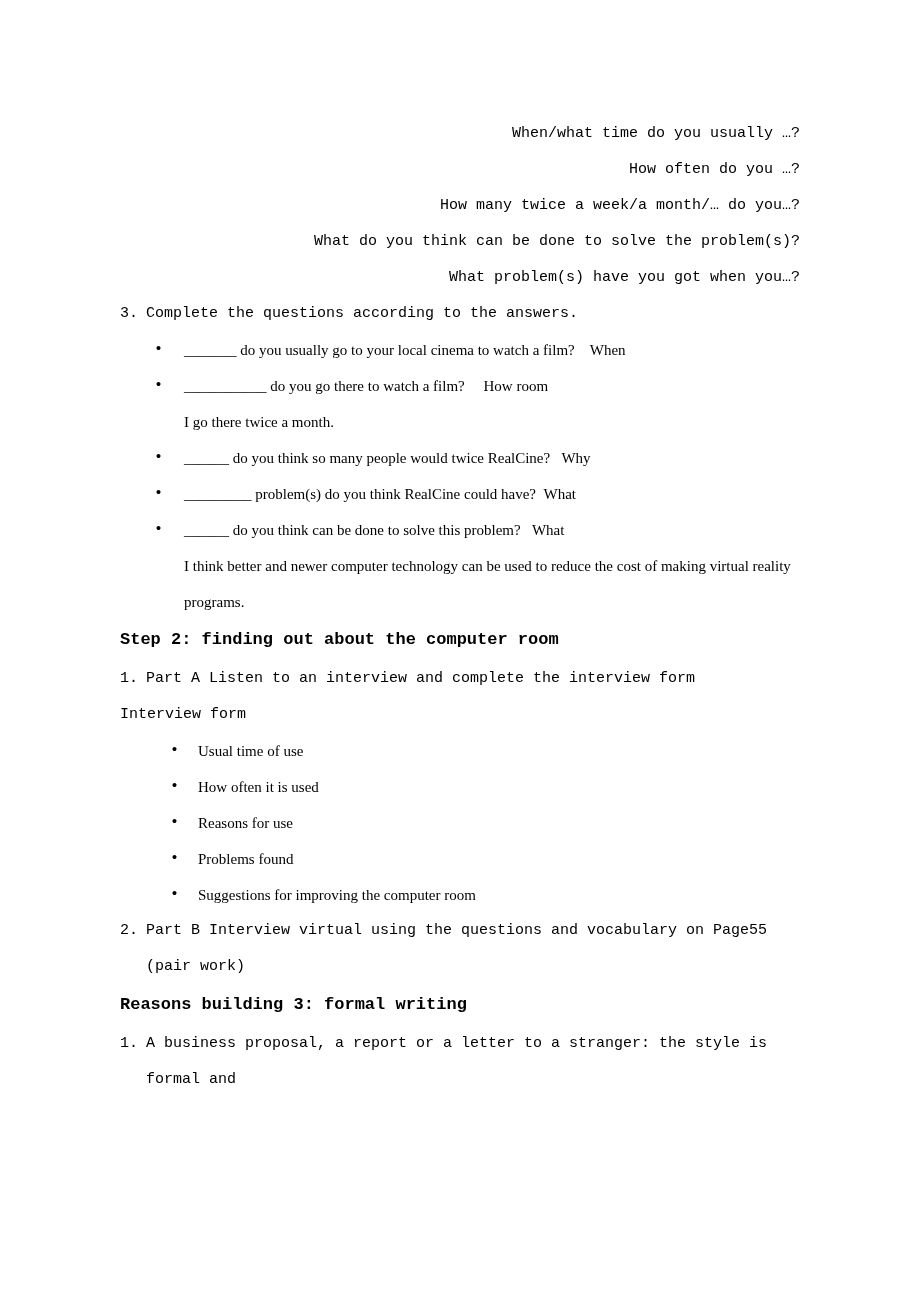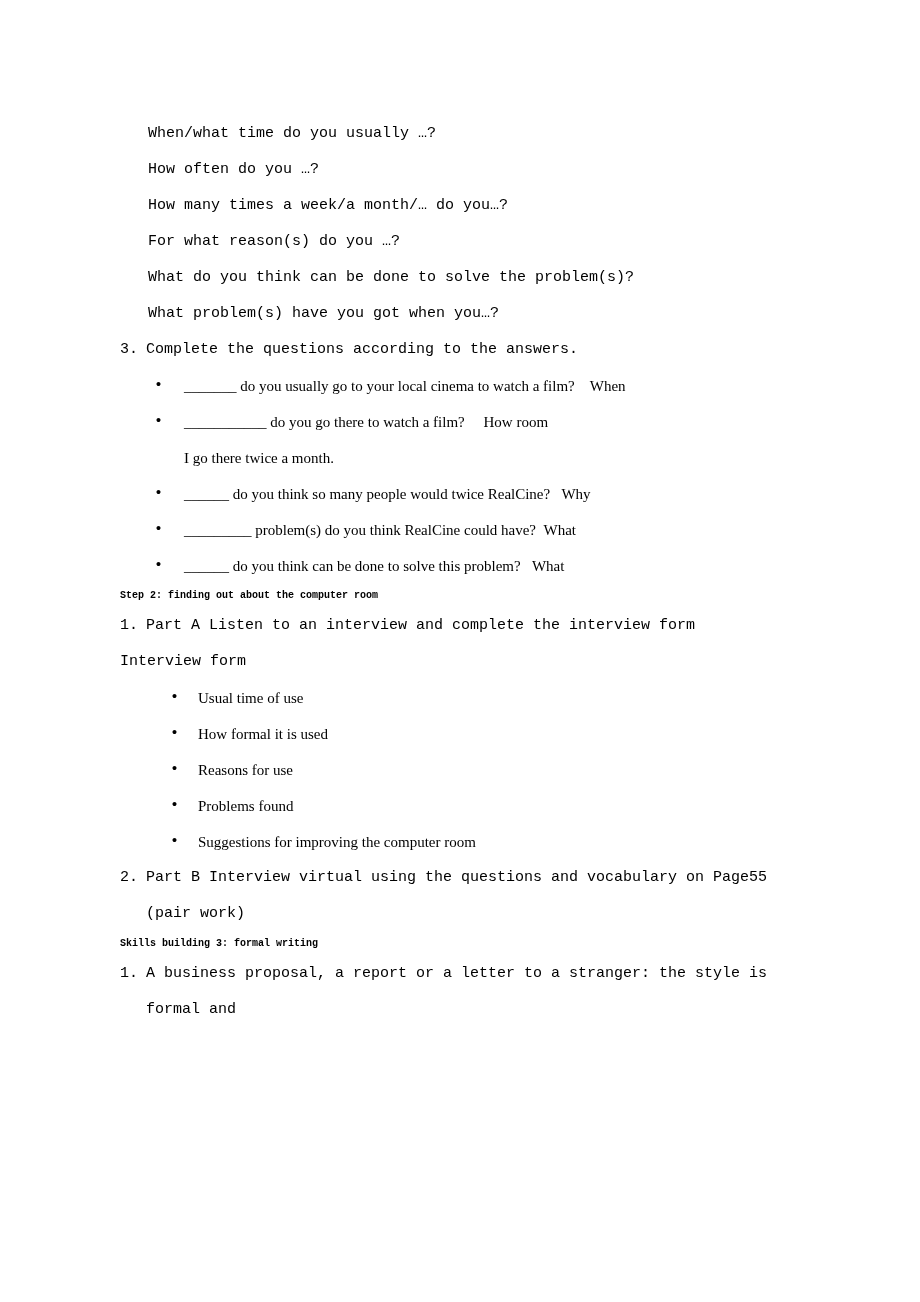--- a/index.html
+++ b/index.html
@@ -14,20 +14,21 @@
   .page {
     width: 920px;
     padding: 116px 120px 40px 120px;
     box-sizing: border-box;
   }
   .indent-0 {
     margin-left: 0px;
   }
   .indent-1 {
     margin-left: 28px;
+    text-align: right;
   }
   .indent-2 {
     margin-left: 28px;
   }
   .bullet-row {
     display: flex;
     align-items: flex-start;
   }
   .bullet-mark {
     width: 30px;
@@ -46,38 +47,37 @@
   .num-mark {
     width: 26px;
     flex-shrink: 0;
   }
   .num-text {
     flex: 1;
   }
   .heading {
     font-weight: bold;
     font-family: "SimHei", "Courier New", monospace;
-    font-size: 10px;
+    font-size: 17px;
   }
   .bullet-list-2 {
     margin-left: 44px;
   }
   .bullet-list-2 .bullet-mark {
     width: 28px;
   }
 </style>
 </head>
 <body>
 
 <div class="page">
 
   <div class="indent-1">When/what time do you usually …?</div>
   <div class="indent-1">How often do you …?</div>
-  <div class="indent-1">How many times a week/a month/… do you…?</div>
-  <div class="indent-1">For what reason(s) do you …?</div>
+  <div class="indent-1">How many twice a week/a month/… do you…?</div>
   <div class="indent-1">What do you think can be done to solve the problem(s)?</div>
   <div class="indent-1">What problem(s) have you got when you…?</div>
 
   <div class="num-row indent-0">
     <div class="num-mark">3.</div>
     <div class="num-text">Complete the questions according to the answers.</div>
   </div>
 
   <div class="bullet-row indent-2">
     <div class="bullet-mark">•</div>
@@ -105,60 +105,61 @@
     <div class="bullet-mark">•</div>
     <div class="bullet-text">
       <span>_________ problem(s) do you think RealCine could have?</span>&nbsp;&nbsp;<span>What</span>
     </div>
   </div>
 
   <div class="bullet-row indent-2">
     <div class="bullet-mark">•</div>
     <div class="bullet-text">
       <span>______ do you think can be done to solve this problem?</span>&nbsp;&nbsp;&nbsp;<span>What</span>
+      <div>I think better and newer computer technology can be used to reduce the cost of making virtual reality programs.</div>
     </div>
   </div>
 
   <div class="heading indent-0">Step 2: finding out about the computer room</div>
 
   <div class="num-row indent-0">
     <div class="num-mark">1.</div>
     <div class="num-text">Part A Listen to an interview and complete the interview form</div>
   </div>
 
   <div class="indent-0">Interview form</div>
 
   <div class="bullet-list-2">
     <div class="bullet-row">
       <div class="bullet-mark">•</div>
       <div class="bullet-text">Usual time of use</div>
     </div>
     <div class="bullet-row">
       <div class="bullet-mark">•</div>
-      <div class="bullet-text">How formal it is used</div>
+      <div class="bullet-text">How often it is used</div>
     </div>
     <div class="bullet-row">
       <div class="bullet-mark">•</div>
       <div class="bullet-text">Reasons for use</div>
     </div>
     <div class="bullet-row">
       <div class="bullet-mark">•</div>
       <div class="bullet-text">Problems found</div>
     </div>
     <div class="bullet-row">
       <div class="bullet-mark">•</div>
       <div class="bullet-text">Suggestions for improving the computer room</div>
     </div>
   </div>
 
   <div class="num-row indent-0">
     <div class="num-mark">2.</div>
     <div class="num-text">Part B Interview virtual using the questions and vocabulary on Page55 (pair work)</div>
   </div>
 
-  <div class="heading indent-0">Skills building 3: formal writing</div>
+  <div class="heading indent-0">Reasons building 3: formal writing</div>
 
   <div class="num-row indent-0">
     <div class="num-mark">1.</div>
     <div class="num-text">A business proposal, a report or a letter to a stranger: the style is formal and</div>
   </div>
 
 </div>
 
 </body></html>

